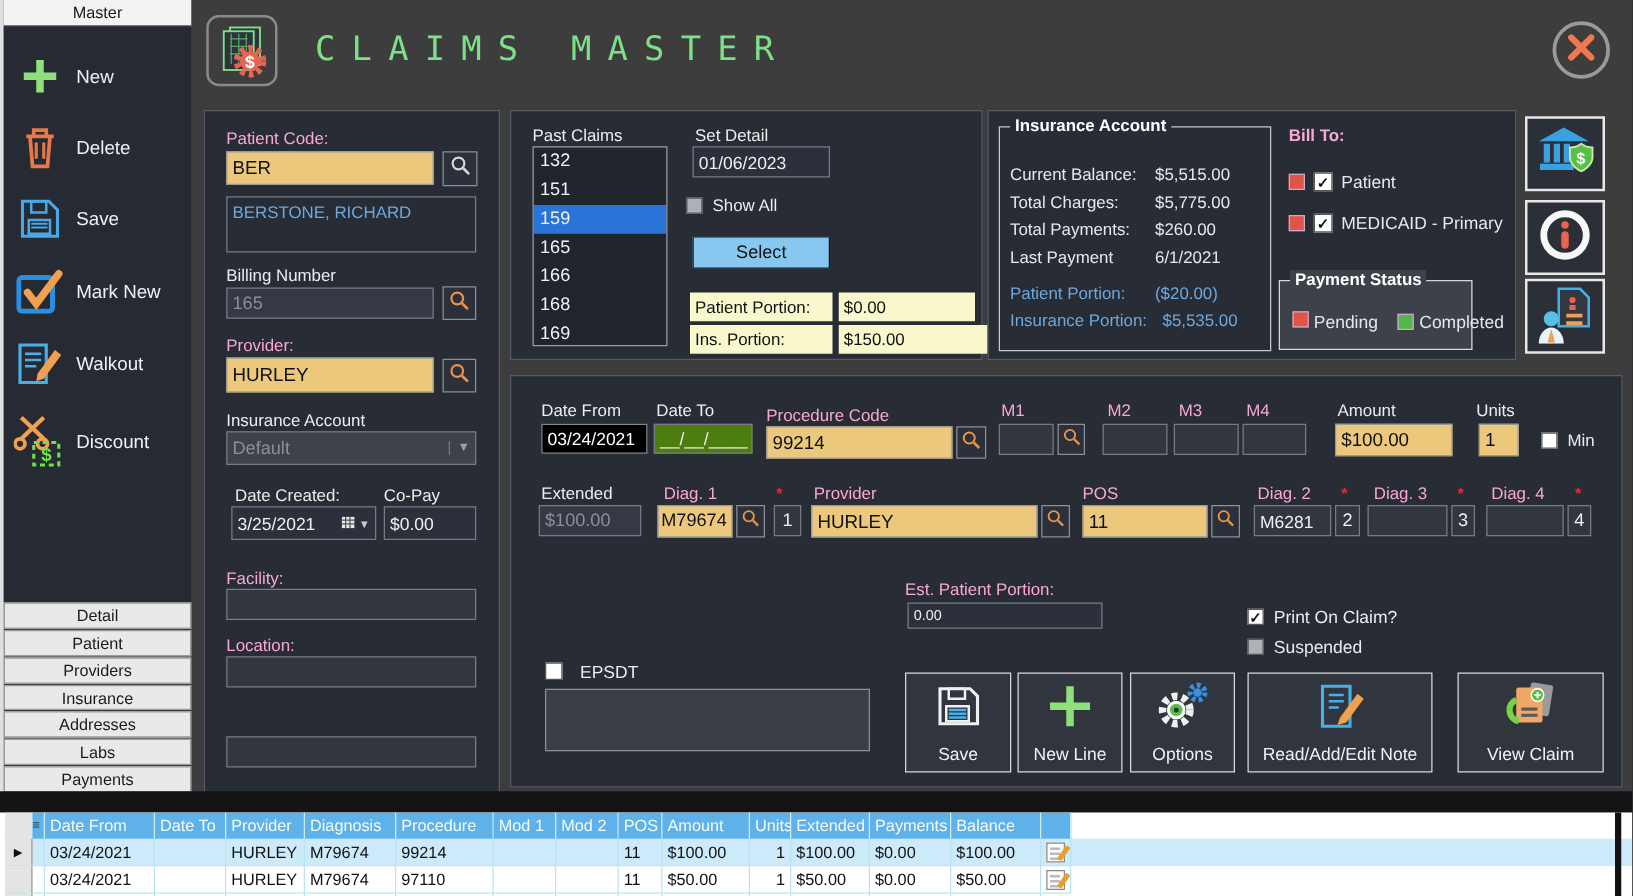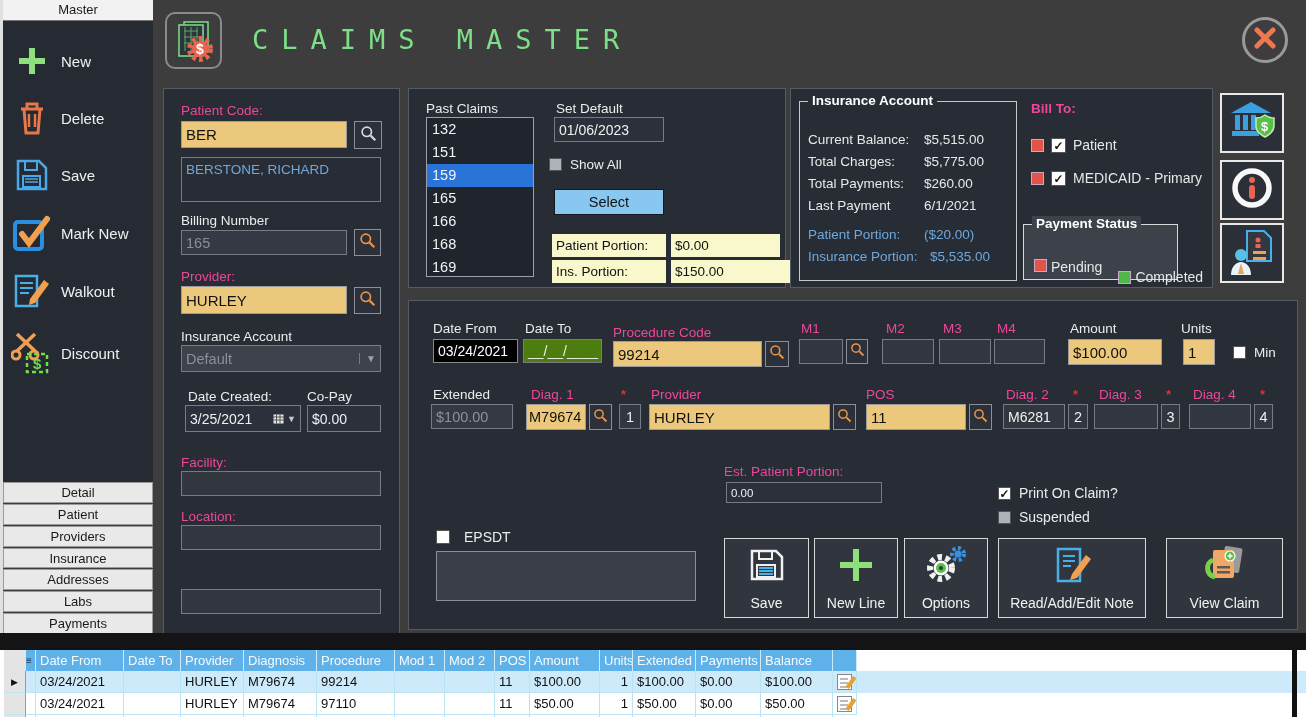--- a/index.html
+++ b/index.html
@@ -28,21 +28,21 @@
   .close-btn { left:1242px; top:17px; width:46px; height:46px; border:3px solid #9a9a9a; border-radius:50%;
                display:flex; align-items:center; justify-content:center; }
 
   
   .panel { background:#272c35; border:1px solid #555b64; }
   .p-patient { left:163px; top:88px; width:237px; height:547px; }
   .p-claims  { left:408px; top:88px; width:378px; height:200px; }
   .p-ins     { left:790px; top:88px; width:423px; height:200px; }
   .p-detail  { left:408px; top:300px; width:890px; height:330px; }
 
-  .lbl-b { color:#ec4899; font-size:13.5px; }   
+  .lbl-b { color:#f9a8d4; font-size:13.5px; }   
   .lbl-w { color:#ececec; font-size:13.5px; }   
   .inp   { background:#31363f; border:1px solid #767c86; color:#f0f0f0; font-size:14.5px;
            padding:2px 4px; display:flex; align-items:center; }
   .inp.gold { background:#ecc87d; color:#111; border-color:#9a9a9a; font-size:15px; }
   .inp.dis  { color:#8a9098; background:#343943; }
   .inp.blk  { background:#000; color:#fff; }
   .magbtn { background:#2b303a; border:1px solid #8a8f98; display:flex; align-items:center; justify-content:center; }
   .cb { width:13px; height:13px; background:#fff; border:1px solid #555; color:#111;
         font-size:12px; line-height:12px; text-align:center; font-weight:bold; }
   .cb.gray { background:#aeb2b8; }
@@ -236,21 +236,21 @@
     <div class="abs lbl-w" style="left:17px; top:12px;">Past Claims</div>
     <div class="abs list" style="left:17px; top:28px; width:108px; height:160px;">
         <div class="pc-item">132</div>
         <div class="pc-item">151</div>
         <div class="pc-item sel">159</div>
         <div class="pc-item">165</div>
         <div class="pc-item">166</div>
         <div class="pc-item">168</div>
         <div class="pc-item">169</div>
       </div>
-    <div class="abs lbl-w" style="left:147px; top:12px;">Set Default</div>
+    <div class="abs lbl-w" style="left:147px; top:12px;">Set Detail</div>
     <div class="abs inp" style="left:145px; top:28px; width:110px; height:25px; background:#2b303a; font-size:14px;">01/06/2023</div>
     <div class="abs" style="left:140px; top:68px; display:flex; align-items:center; gap:8px;">
       <span class="cb gray"></span>
       <span class="lbl-w">Show All</span>
     </div>
     <div class="abs" style="left:145px; top:100px; width:110px; height:26px; background:#88c8f0; border:1px solid #15191e; color:#111; font-size:14.5px; display:flex; align-items:center; justify-content:center;">Select</div>
     <div class="abs ybox" style="left:143px; top:145px; width:114px; height:23px;">Patient Portion:</div>
     <div class="abs ybox" style="left:262px; top:145px; width:109px; height:23px;">$0.00</div>
     <div class="abs ybox" style="left:143px; top:171px; width:114px; height:23px;">Ins. Portion:</div>
     <div class="abs ybox" style="left:262px; top:171px; width:125px; height:23px;">$150.00</div>
@@ -297,21 +297,21 @@
       <span class="cb" style="width:15px; height:15px; line-height:14px;">✓</span>
       <span style="font-size:14px;">MEDICAID - Primary</span>
     </div>
     <div class="abs grp" style="left:232px; top:135px; width:155px; height:56px; background:#3c414a; border-color:#d8d8d8;">
       <span class="grp-title" style="background:#3c414a;">Payment Status</span>
       <div style="display:flex; gap:16px; padding:24px 0 0 10px; align-items:center;">
         <span style="display:flex; gap:4px; align-items:flex-start;">
           <span class="sq" style="background:#e05548;"></span>
           <span style="font-size:14px;">Pending</span>
           </span>
-        <span style="display:flex; gap:4px; align-items:center;margin-top:20px;">
+        <span style="display:flex; gap:4px; align-items:center;">
           <span class="sq" style="background:#50b848;"></span>
           <span style="font-size:14px;">Completed</span>
           </span>
       </div>
     </div>
   </div>
 
   <div class="abs icon-box" style="top:93px;">
     <span>
       <svg width="48" height="44">

